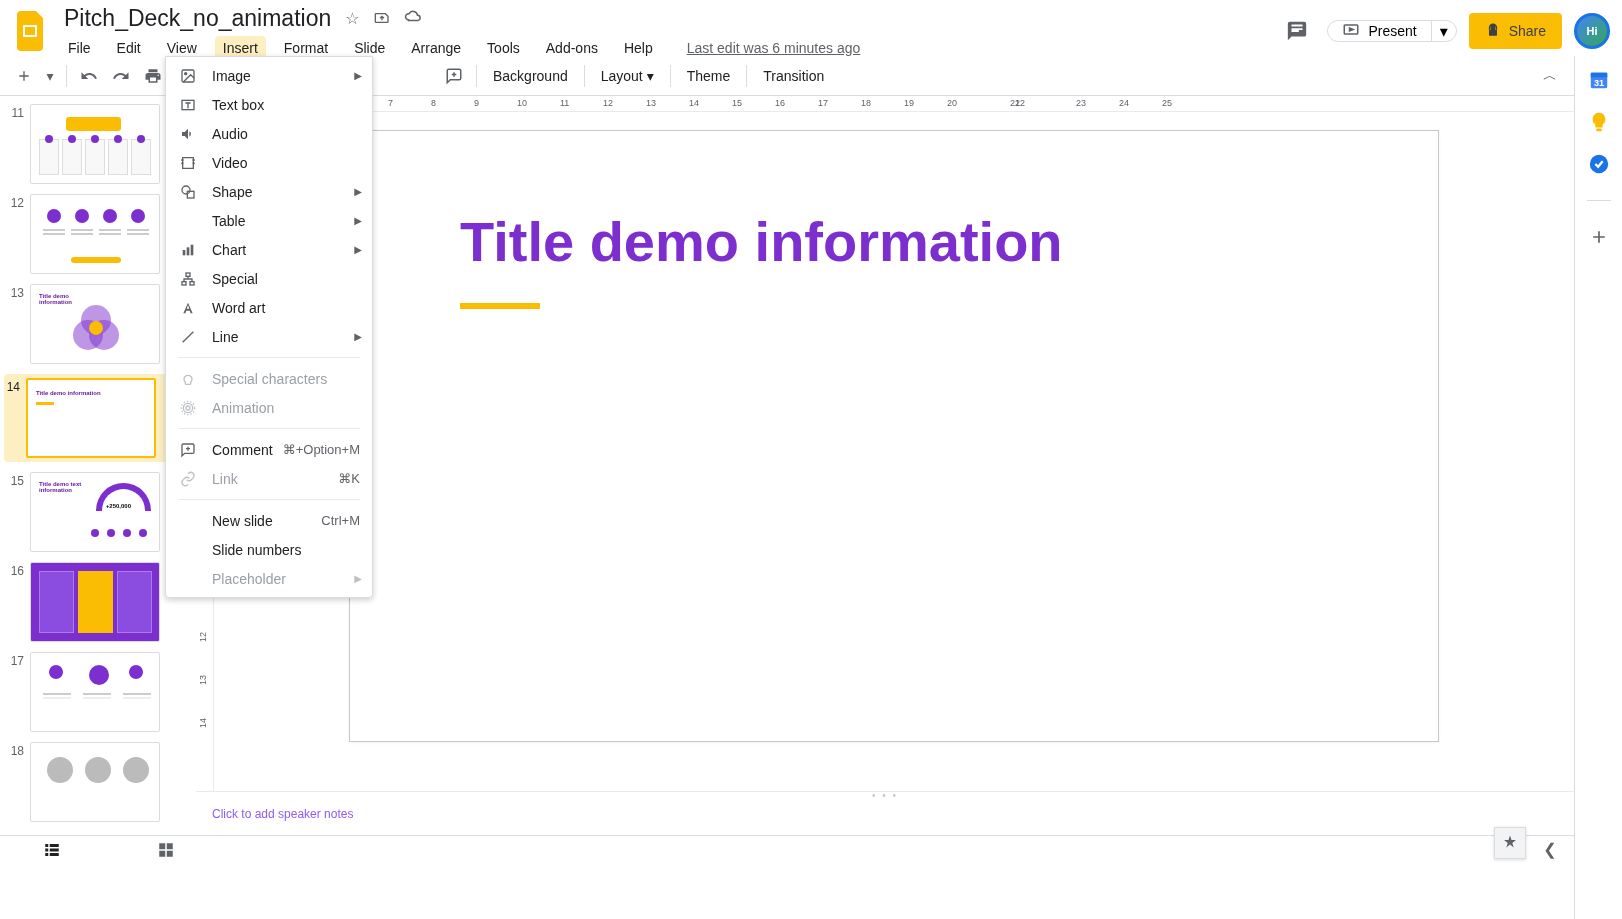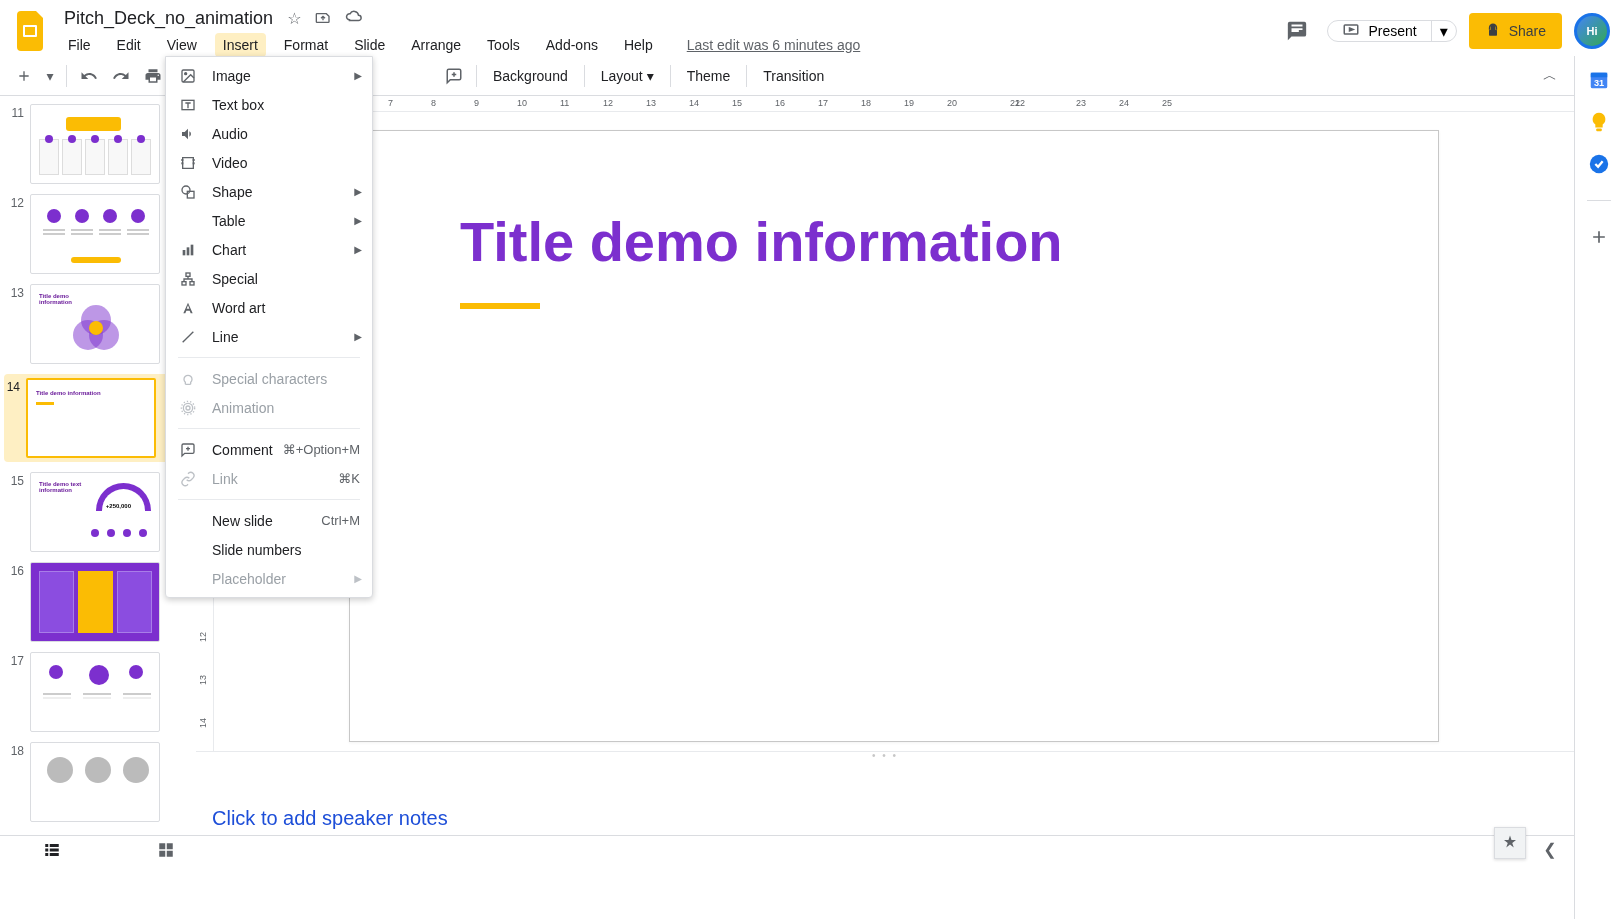--- a/index.html
+++ b/index.html
@@ -2,21 +2,21 @@
 <html><head>
 <meta charset="utf-8">
 <style>
 * { box-sizing: border-box; margin: 0; padding: 0; font-family: Arial, sans-serif; }
 html, body { width: 100%; height: 100%; overflow: hidden; background: #fff; }
 
 
 .header { display: flex; align-items: center; padding: 6px 12px 0 12px; height: 56px; }
 .app-icon { width: 40px; height: 40px; display:flex; align-items:center; justify-content:center; margin-right:8px;}
 .title-area { flex: 0 0 auto; }
-.doc-title { font-size: 18px; color: #202124; padding: 2px 4px; }
+.doc-title { font-size: 23px; color: #202124; padding: 2px 4px; }
 .title-row { display:flex; align-items:center; gap:10px; }
 .title-icons { display:flex; gap:14px; color:#5f6368; }
 .title-icons span { cursor:pointer; }
 .menu-bar { display:flex; gap:10px; margin-top:2px; font-size:14px; color:#202124; align-items:center; }
 .menu-bar .mi { padding: 4px 8px; border-radius:4px; cursor:pointer; }
 .menu-bar .mi.active { background:#feefc3; }
 .last-edit { color:#5f6368; text-decoration:underline; margin-left:16px; cursor:pointer; }
 
 .header-right { margin-left:auto; display:flex; align-items:center; gap:12px; }
 .icon-btn { width:36px; height:36px; display:flex; align-items:center; justify-content:center; border-radius:4px; cursor:pointer; color:#5f6368;}
@@ -56,21 +56,21 @@
 .canvas-wrap { flex:1; display:flex; overflow:hidden; background:#fff;}
 .ruler-v { width:18px; background:#fff; border-right:1px solid #e8eaed; position:relative; font-size:9px; color:#5f6368;}
 .ruler-v .tick { position:absolute; left:2px; writing-mode:vertical-rl; transform:rotate(180deg);}
 .stage { flex:1; background:#fff; display:flex; align-items:flex-start; justify-content:center; overflow:auto; padding:18px 40px;}
 .slide { width:1090px; height:612px; background:white; border:1px solid #c7c7c7; position:relative; box-shadow:0 1px 3px rgba(0,0,0,0.05);}
 .slide-title { position:absolute; top:78px; left:110px; font-size:56px; font-weight:800; color:#7c2fce; font-family: 'Arial Black', Arial, sans-serif;}
 .slide-underline { position:absolute; top:172px; left:110px; width:80px; height:6px; background:#fbbc04;}
 
 
 .notes-sep { height:8px; display:flex; align-items:center; justify-content:center; color:#c7c7c7; font-size:10px; letter-spacing:2px; cursor:row-resize; border-top:1px solid #e8eaed;}
-.notes { height:36px; padding:8px 16px; font-size:20px; color:#1d4ed8;margin-top:40px; }
+.notes { height:36px; padding:8px 16px; font-size:12px; color:#8b5cf6; }
 
 
 .right-rail { width:48px; border-left:1px solid #dadce0; display:flex; flex-direction:column; align-items:center; padding-top:12px; gap:18px;}
 .rail-icon { width:24px; height:24px; border-radius:4px; cursor:pointer; display:flex; align-items:center; justify-content:center;}
 
 
 .bottom-bar { height:28px; border-top:1px solid #dadce0; display:flex; align-items:center; padding:0 12px; gap:20px; position:relative;}
 .bb-icon { width:24px; height:24px; display:flex; align-items:center; justify-content:center; color:#5f6368; cursor:pointer;}
 .explore-btn { position:absolute; right:48px; bottom:4px; width:32px; height:32px; background:#f1f3f4; border:1px solid #dadce0; display:flex; align-items:center; justify-content:center; color:#5f6368; cursor:pointer; box-shadow:0 1px 3px rgba(0,0,0,.15);}
 .bb-right-arrow { margin-left:auto; }

